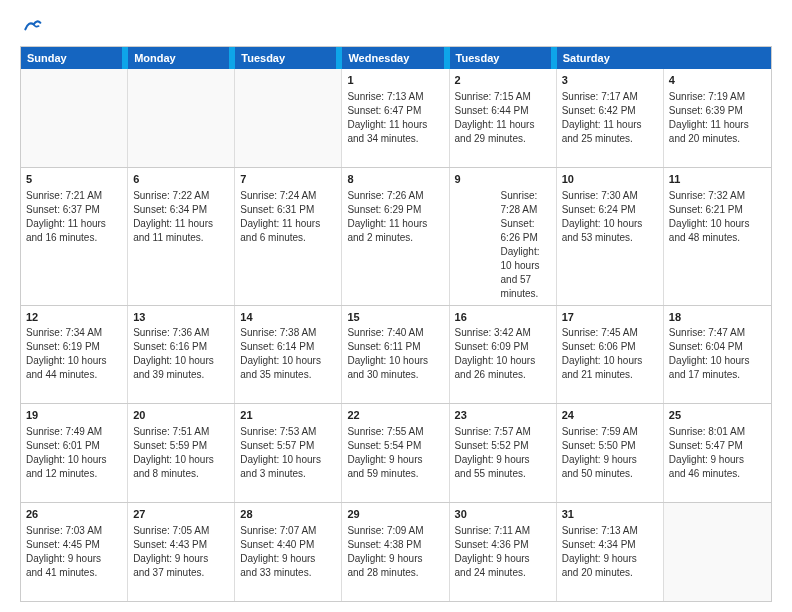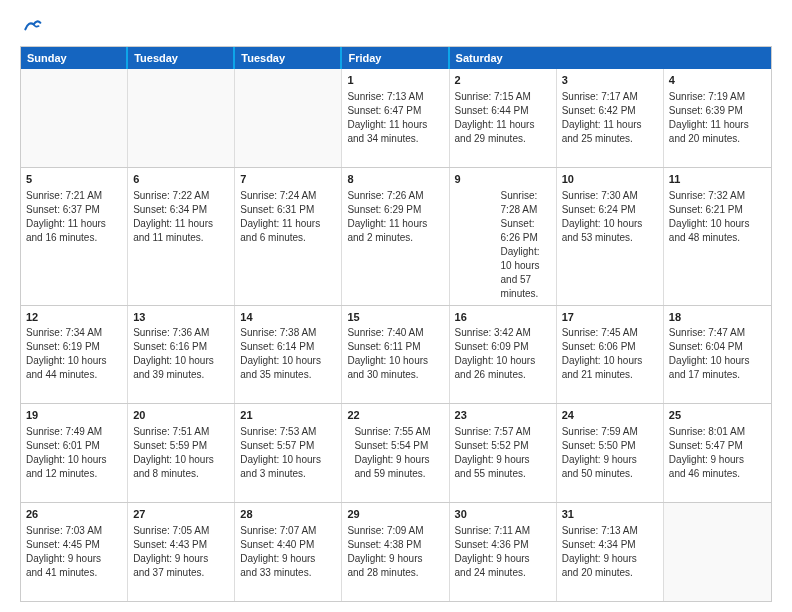--- a/index.html
+++ b/index.html
@@ -63,21 +63,21 @@
       display: grid;
       grid-template-columns: repeat(7, 1fr);
       background: #1565c0;
     }
     .cal-header-cell {
       color: #fff;
       font-size: 11px;
       font-weight: bold;
       padding: 5px 6px;
       text-align: left;
-      border-right: 2px solid #0ea5e9;
+      border-right: 6px solid #0ea5e9;
     }
     .cal-header-cell:last-child { border-right: none; }
     .cal-body {
       flex: 1;
       display: flex;
       flex-direction: column;
     }
     .cal-row {
       display: grid;
       grid-template-columns: repeat(7, 1fr);
@@ -128,23 +128,24 @@
     <div class="title-block">
       <div class="month-title"></div>
       <div class="location"></div>
     </div>
   </div>
 
   <div class="calendar">
     <div class="cal-header">
 
     <div class="cal-header-cell">Sunday</div>
+        <div class="cal-header-cell">Monday</div>
         <div class="cal-header-cell">Tuesday</div>
+        <div class="cal-header-cell">Wednesday</div>
         <div class="cal-header-cell">Tuesday</div>
-        <div class="cal-header-cell">Friday</div>
         <div class="cal-header-cell">Saturday</div>
       </div>
     <div class="cal-body">
 
     <div class="cal-row">
           <div class="cal-cell empty"></div>
           <div class="cal-cell empty"></div>
           <div class="cal-cell empty"></div>
           <div class="cal-cell">
             <div class="day-num">1</div>
@@ -294,21 +295,21 @@
           </div>
           <div class="cal-cell">
             <div class="day-num">21</div>
             <div class="cell-info" style="white-space: pre-line;">Sunrise: 7:53 AM
 Sunset: 5:57 PM
 Daylight: 10 hours
 and 3 minutes.</div>
           </div>
           <div class="cal-cell">
             <div class="day-num">22</div>
-            <div class="cell-info" style="white-space: pre-line; margin-left: 7px;">Sunrise: 7:55 AM
+            <div class="cell-info" style="white-space: pre-line;">Sunrise: 7:55 AM
 Sunset: 5:54 PM
 Daylight: 9 hours
 and 59 minutes.</div>
           </div>
           <div class="cal-cell">
             <div class="day-num">23</div>
             <div class="cell-info" style="white-space: pre-line;">Sunrise: 7:57 AM
 Sunset: 5:52 PM
 Daylight: 9 hours
 and 55 minutes.</div>

